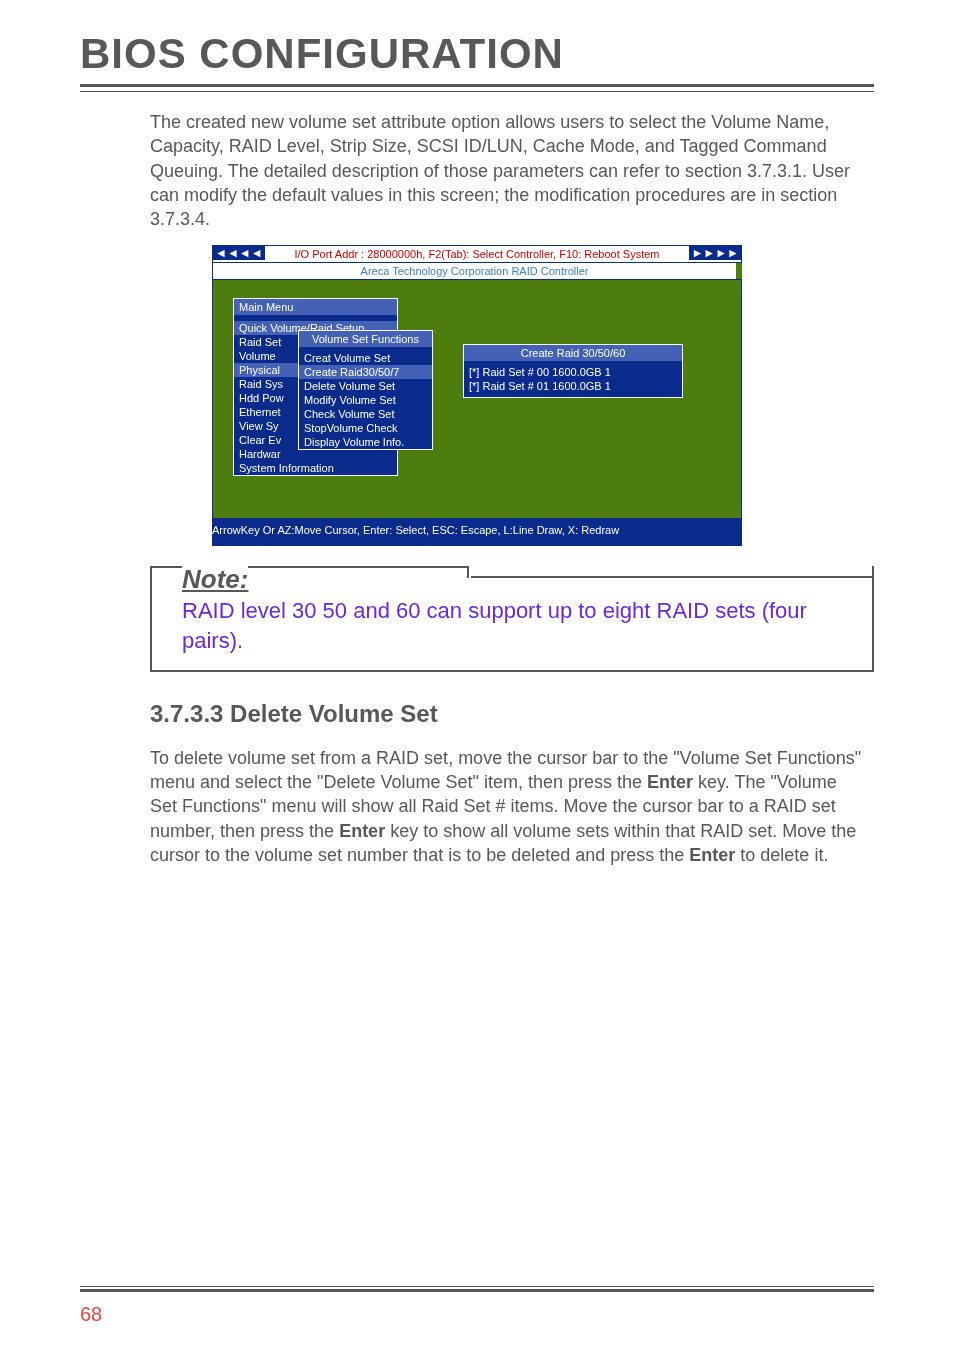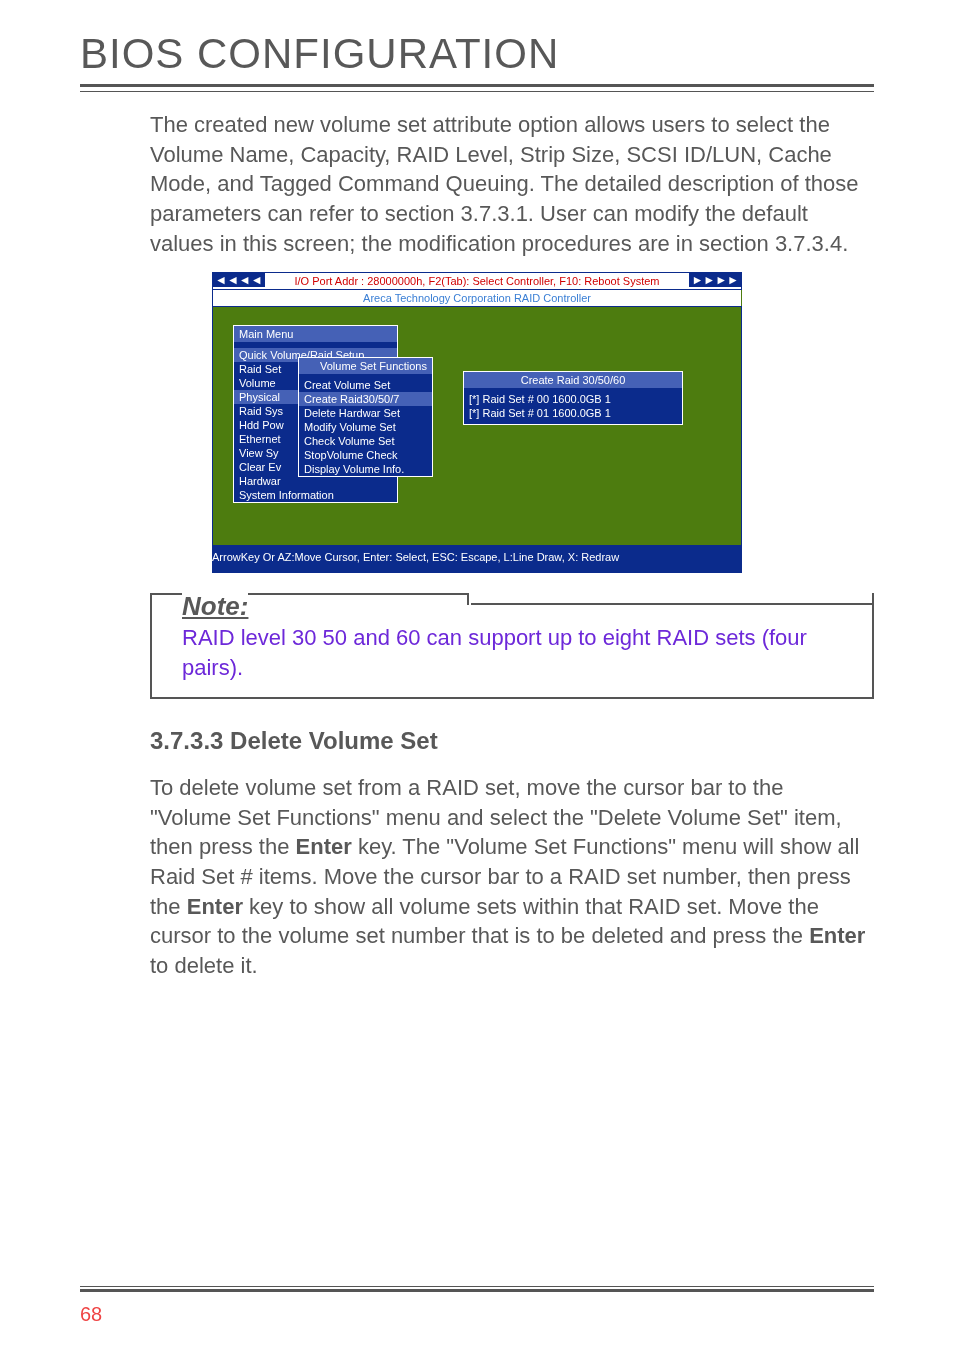--- a/index.html
+++ b/index.html
@@ -1,29 +1,29 @@
 <!DOCTYPE html>
 <html><head>
 <meta charset="utf-8">
 <style>
   * { box-sizing: border-box; margin: 0; padding: 0; }
   html, body { width: 954px; height: 1354px; background: #ffffff; font-family: Verdana, Geneva, sans-serif; }
   .page { width: 954px; height: 1354px; position: relative; padding: 30px 80px 30px 80px; }
-  .heading { font-size: 42px; font-weight: 400; color: #585858; letter-spacing: 1px; margin-bottom: 6px; font-family: Verdana, Geneva, sans-serif; }
+  .heading { font-size: 42px; font-weight: 700; color: #585858; letter-spacing: 1px; margin-bottom: 6px; font-family: Verdana, Geneva, sans-serif; }
   .dbl-rule { border: none; margin-bottom: 18px; }
   .dbl-rule.top { height: 8px; border-top: 3px solid #555; border-bottom: 1px solid #555; }
-  .body-text { color: #585858; font-size: 22px; line-height: 1.35; margin-left: 70px; margin-right: 8px; margin-bottom: 14px; }
+  .body-text { color: #585858; font-size: 18px; line-height: 1.35; margin-left: 70px; margin-right: 8px; margin-bottom: 14px; }
 
   
   .bios-wrap { width: 530px; margin: 8px auto 20px auto; }
   .bios-top { background: #fff; color: #d00000; font-size: 11px; font-family: Arial, sans-serif; text-align: center; border: 1px solid #0b2b8c; position: relative; padding: 2px 0; }
   .bios-top .arrows-l, .bios-top .arrows-r { position: absolute; top: 0; background: #0b2b8c; color: #fff; font-size: 12px; padding: 0 2px; }
   .bios-top .arrows-l { left: 0; }
   .bios-top .arrows-r { right: 0; }
-  .bios-sub { font-size: 11px; color: #3a7fd5; text-align: center; padding: 2px 13px; font-family: Arial, sans-serif; border-left:1px solid #0b2b8c; border-right:1px solid #4d7c0f; }
+  .bios-sub { font-size: 11px; color: #3a7fd5; text-align: center; padding: 2px 13px; font-family: Arial, sans-serif; border-left:1px solid #0b2b8c; border-right:6px solid #4d7c0f; }
   .bios-body { background: #4d7c0f; height: 240px; position: relative; border: 1px solid #0b2b8c; font-family: Arial, sans-serif; }
   .bios-footer { background: #0b2b8c; color: #fff; font-size: 11px; text-align: left; padding: 5px 0 10px 0; font-family: Arial, sans-serif; }
 
   .panel { position: absolute; background: #0b2b8c; border: 1px solid #fff; }
   .panel-title { background: #4561b6; color: #fff; font-size: 11px; padding: 2px 5px; }
   .panel-item { color: #fff; font-size: 11px; padding: 1px 5px; white-space: nowrap; overflow: hidden; }
 
   
   .note-box { margin: 6px 0 28px 70px; border: 2px solid #555; border-top: none; position: relative; padding: 30px 20px 14px 30px; }
   .note-topline { position: absolute; top: 0; left: -2px; width: 44%; border-top: 2px solid #555; }
@@ -68,25 +68,25 @@
         <div class="panel-item">Raid Sys</div>
         <div class="panel-item">Hdd Pow</div>
         <div class="panel-item">Ethernet</div>
         <div class="panel-item">View Sy</div>
         <div class="panel-item">Clear Ev</div>
         <div class="panel-item">Hardwar</div>
         <div class="panel-item">System Information</div>
       </div>
 
       <div class="panel" style="left:85px; top:50px; width:135px;">
-        <div class="panel-title" style="text-align:right;">Volume Set Functions</div>
+        <div class="panel-title" style="text-align:center;">Volume Set Functions</div>
         <div style="height:4px;"></div>
         <div class="panel-item">Creat Volume Set</div>
         <div class="panel-item" style="background:#4561b6;">Create Raid30/50/7</div>
-        <div class="panel-item">Delete Hardwar Set</div>
+        <div class="panel-item">Delete Volume Set</div>
         <div class="panel-item">Modify Volume Set</div>
         <div class="panel-item">Check Volume Set</div>
         <div class="panel-item">StopVolume Check</div>
         <div class="panel-item">Display Volume Info.</div>
       </div>
 
       <div class="panel" style="left:250px; top:64px; width:220px;">
         <div class="panel-title" style="text-align:center;">Create  Raid 30/50/60</div>
         <div style="height:4px;"></div>
         <div class="panel-item">[*] Raid Set   #   00   1600.0GB  1</div>

